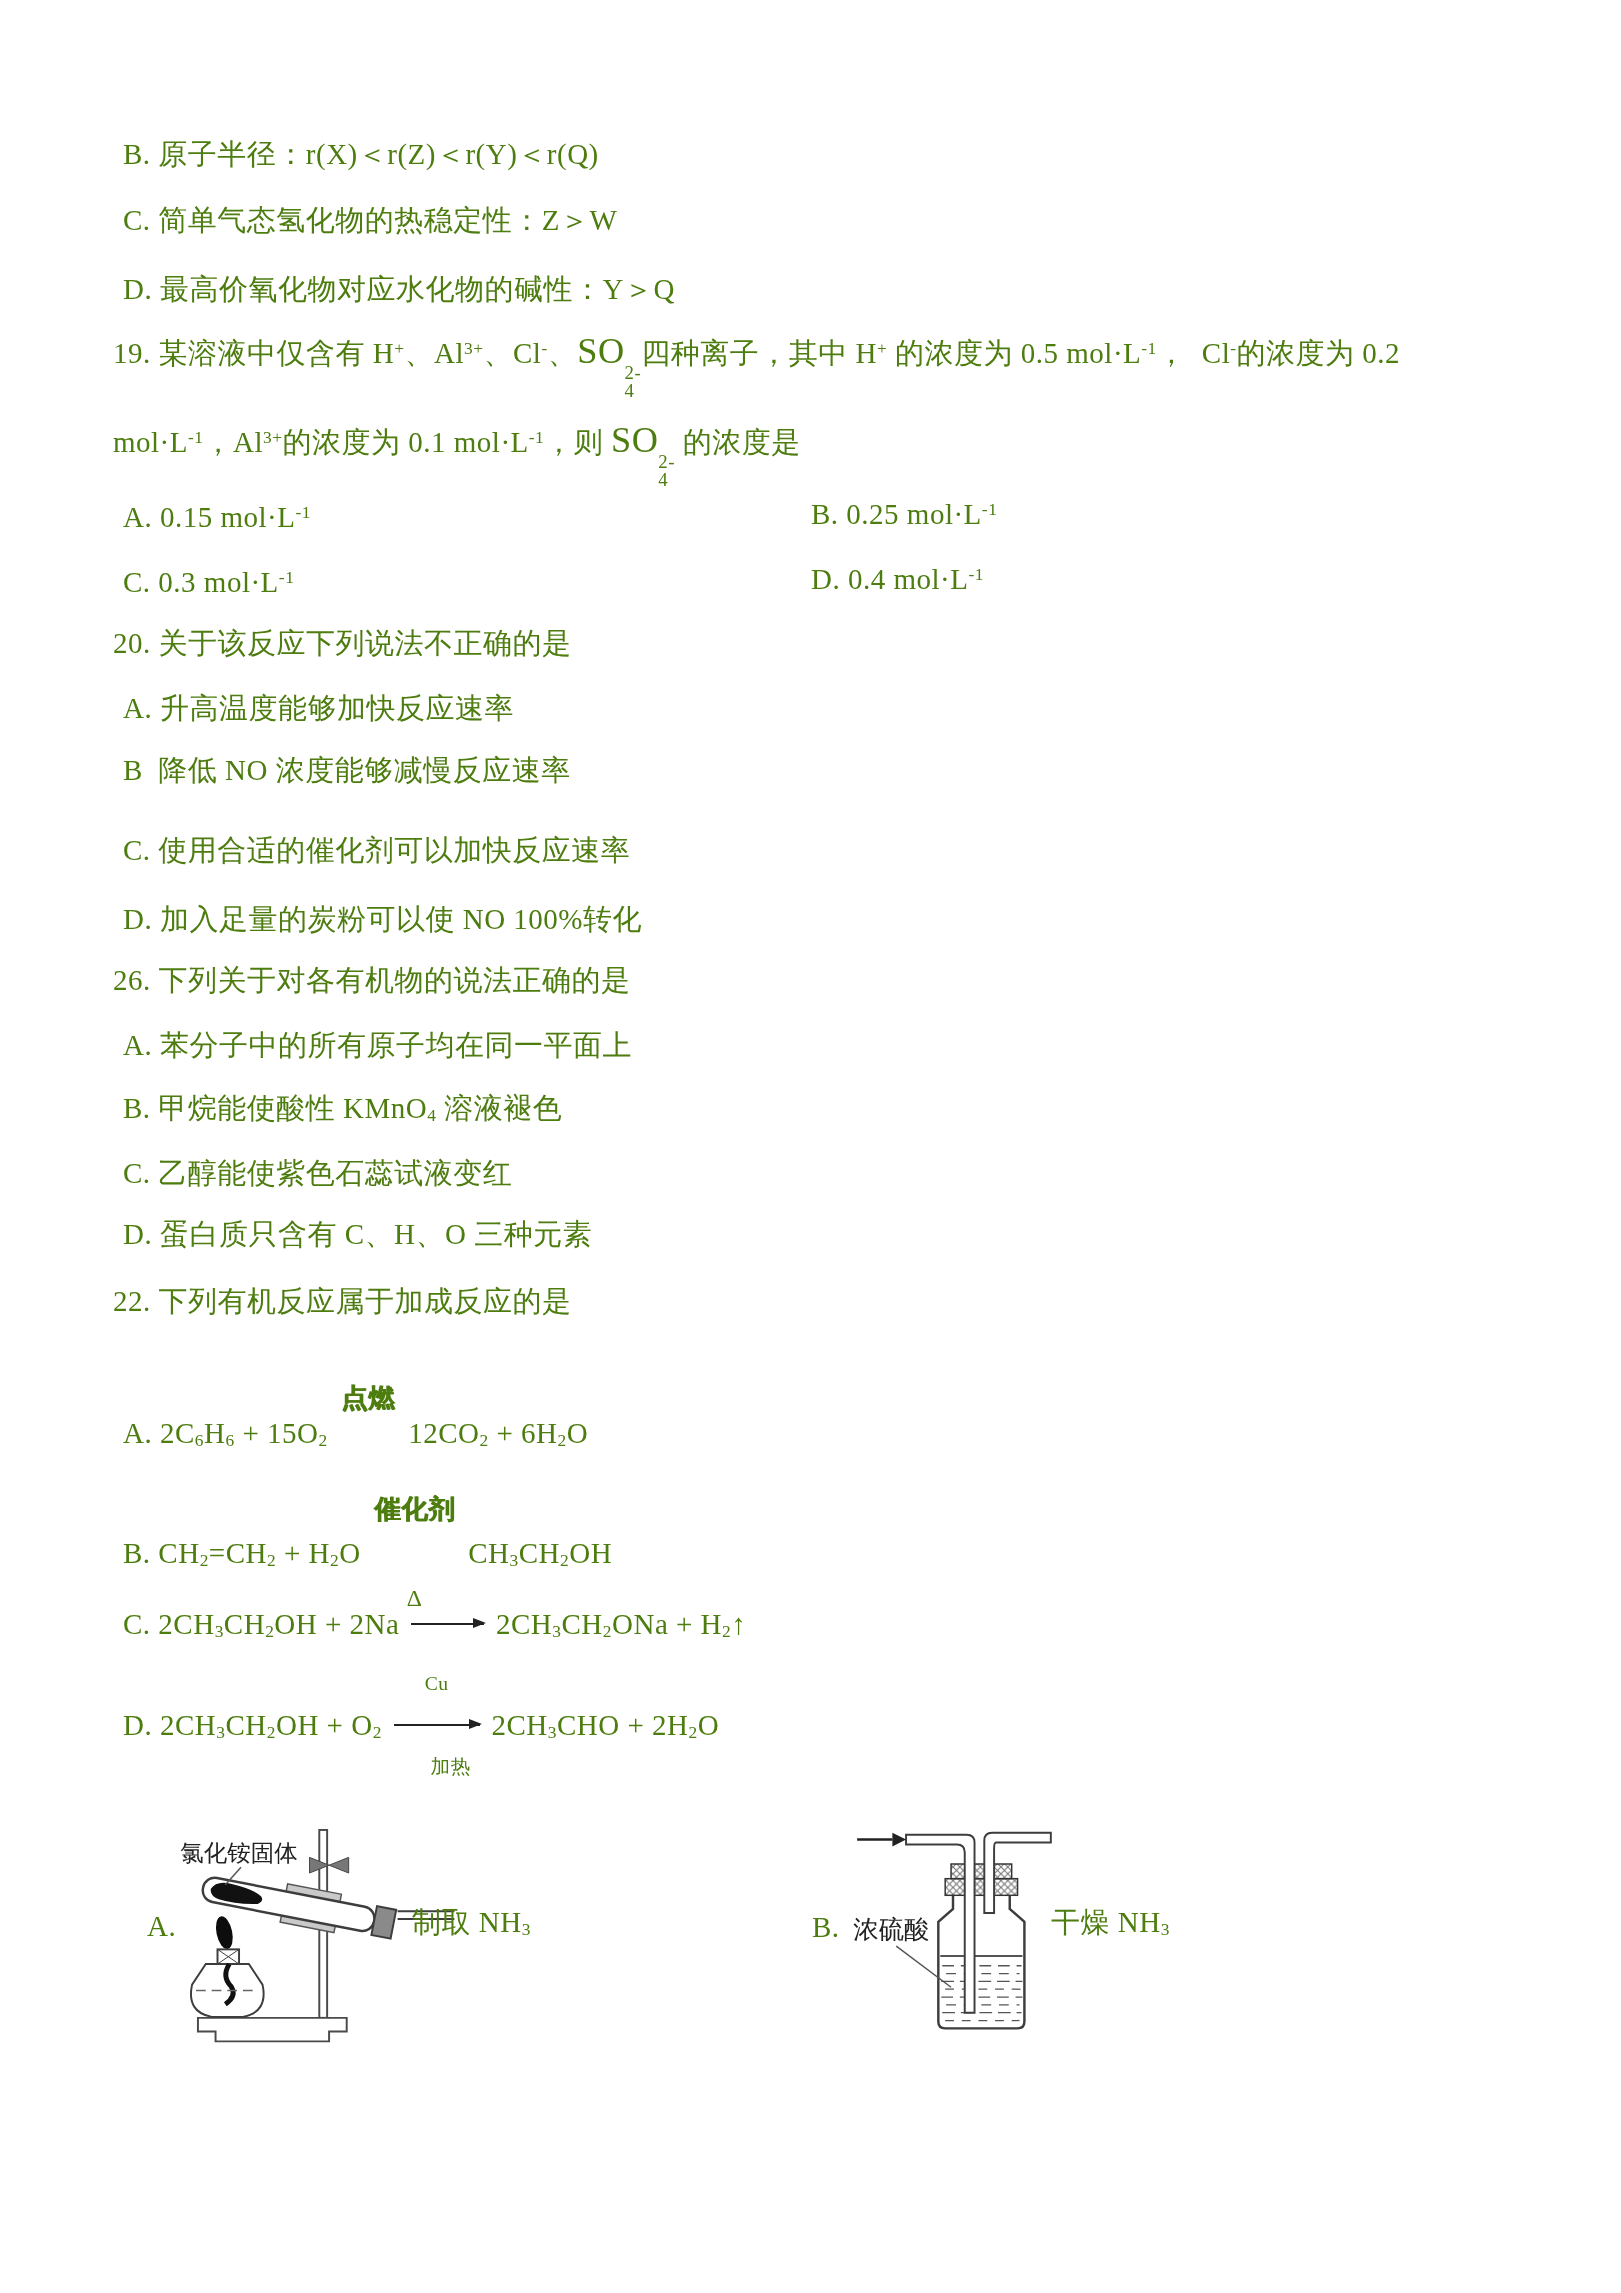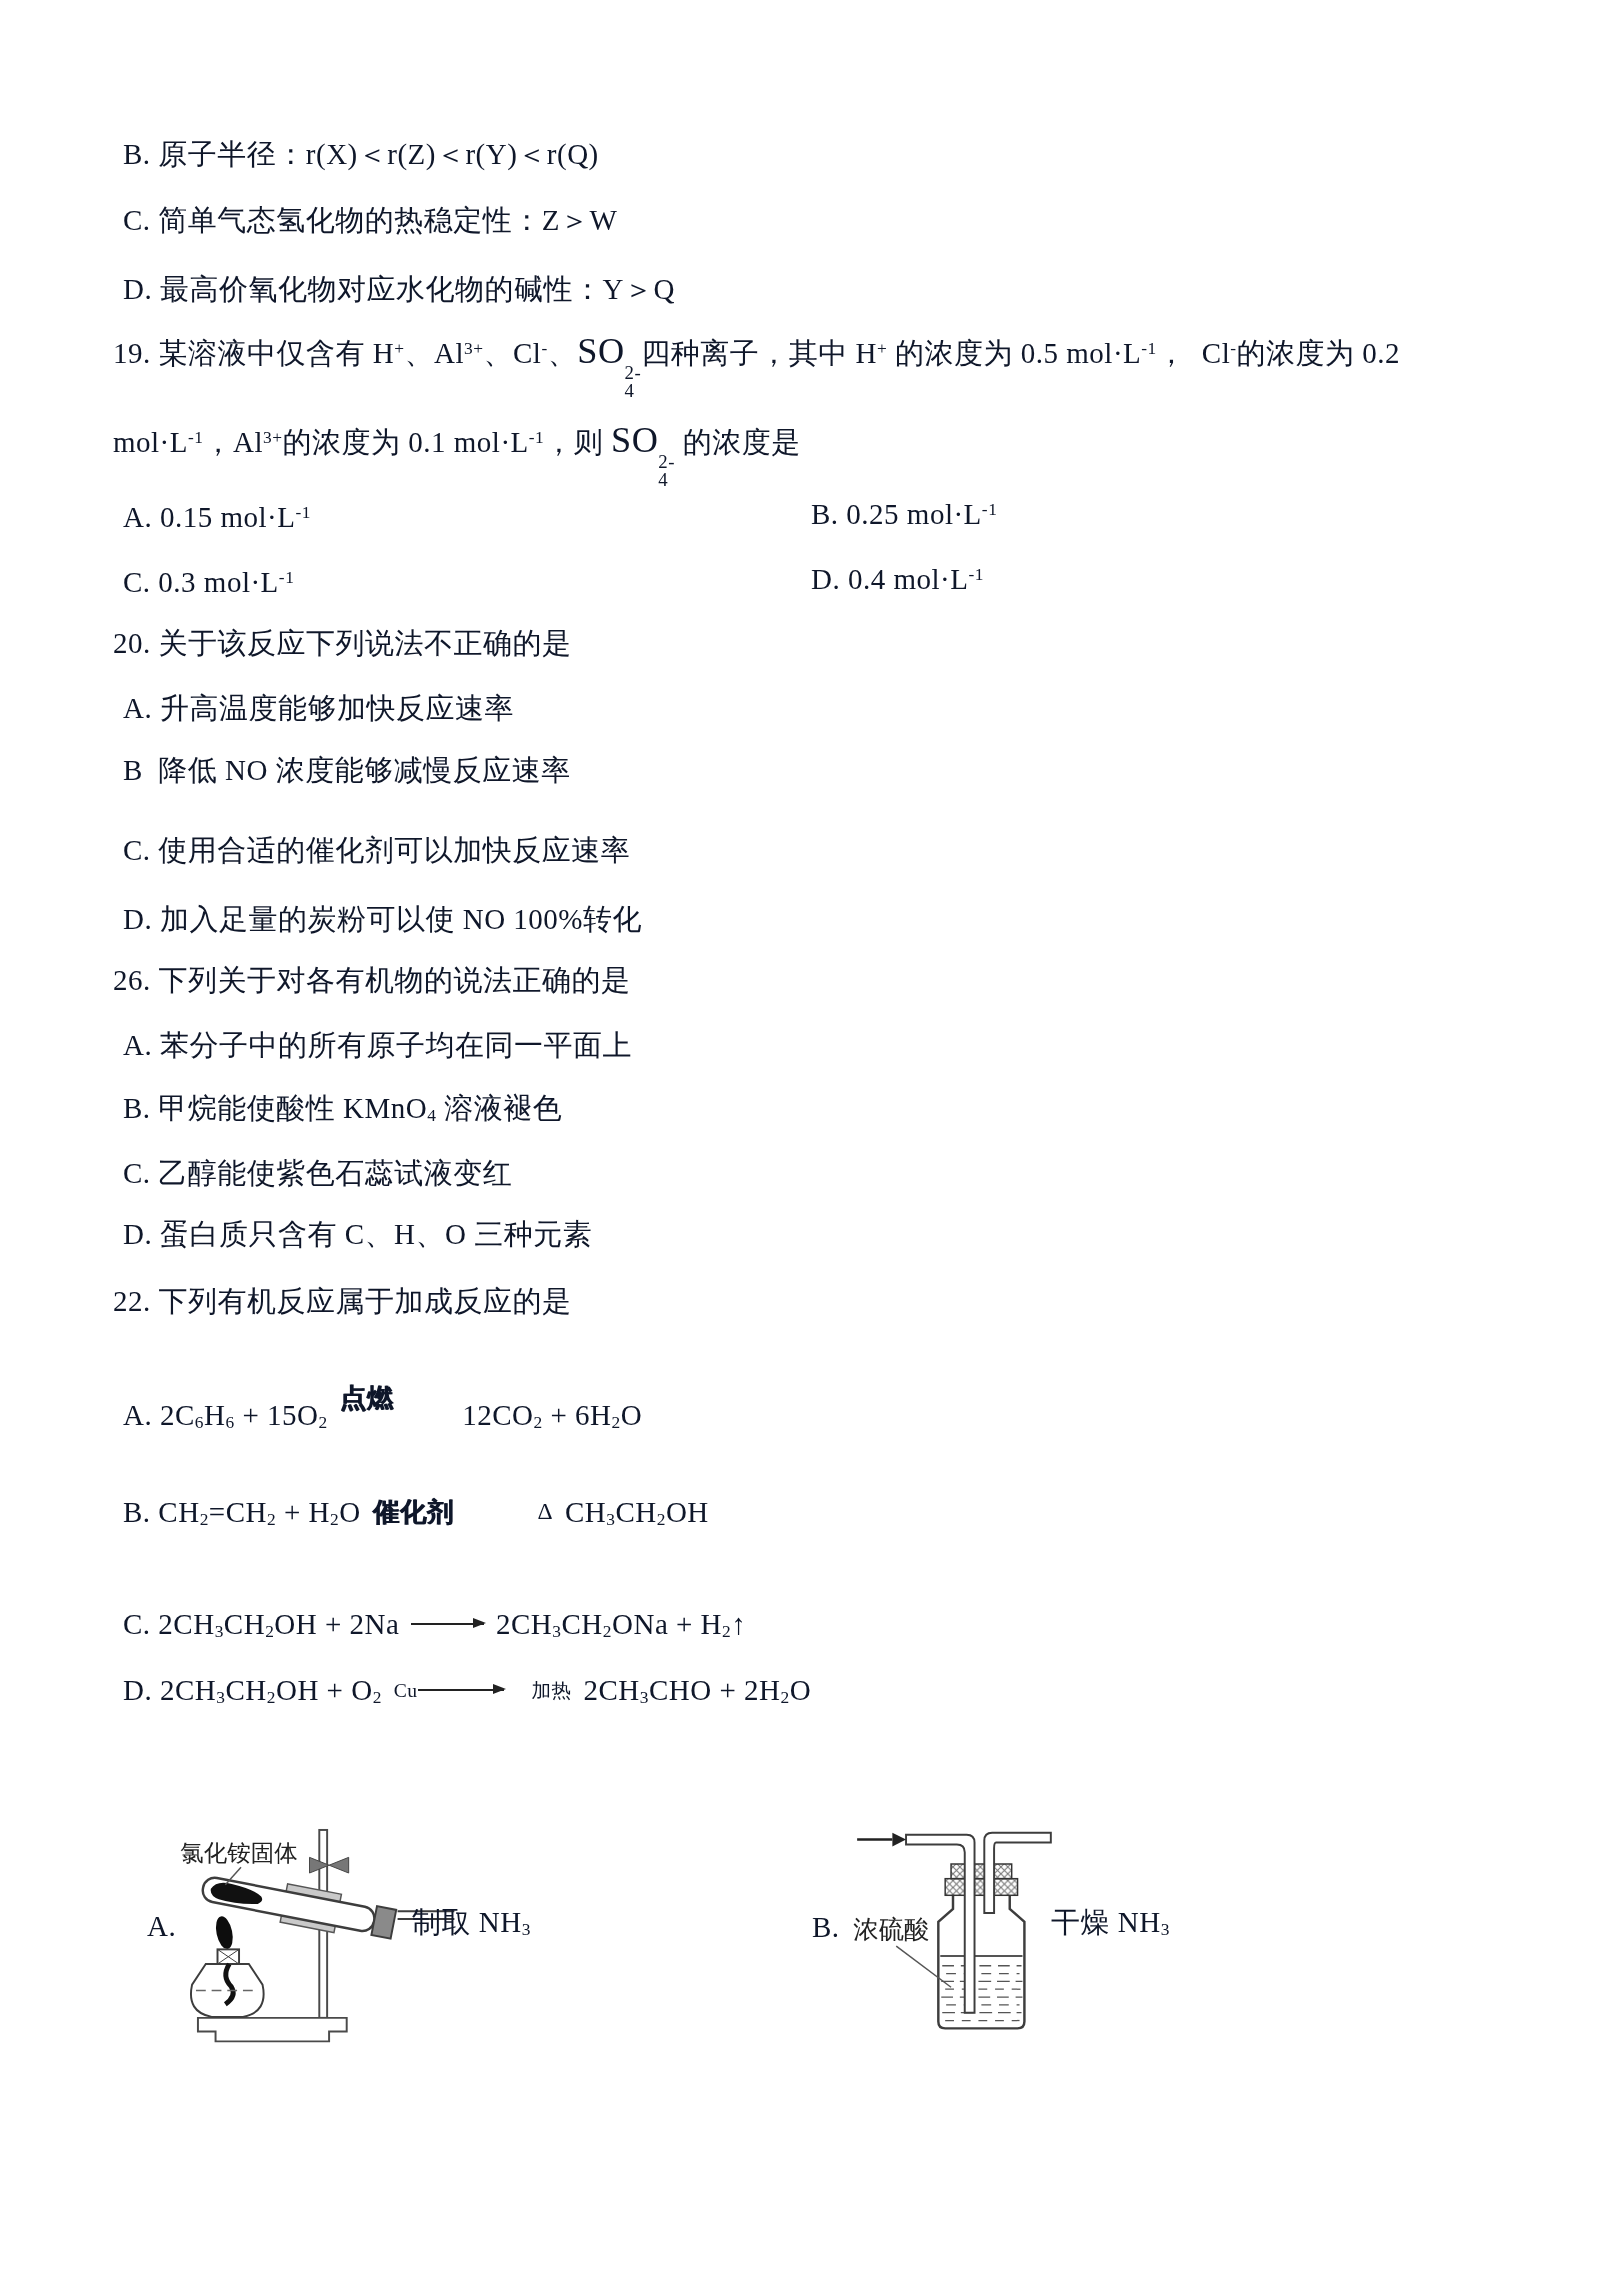--- a/index.html
+++ b/index.html
@@ -1,27 +1,27 @@
 <!DOCTYPE html>
 <html><head>
 <meta charset="utf-8">
 <style>
   * { margin:0; padding:0; box-sizing:border-box; }
   body { background:#ffffff; font-family:"Liberation Serif","DejaVu Serif",serif; }
-  .page { position:relative; width:1621px; height:2294px; background:#ffffff; color:#0f172a; overflow:hidden; }
+  .page { position:relative; width:1621px; height:2294px; background:#ffffff; color:#4d7c0f; overflow:hidden; }
   .line { position:absolute; left:123px; font-size:29px; white-space:nowrap; letter-spacing:0.5px; line-height:1.2; }
   .stem { left:113px; }
   .col2 { left:811px; }
   sup { font-size:0.6em; vertical-align:0.5em; line-height:0; }
   sub { font-size:0.6em; vertical-align:-0.2em; line-height:0; }
   .so4 { font-size:1.25em; }
   .stk { display:inline-flex; flex-direction:column; align-items:flex-start; line-height:0.95; vertical-align:-0.45em; }
   .stk .t, .stk .b { font-size:0.52em; }
   .eq { display:flex; align-items:center; gap:11.8px; }
-  .rxn { display:inline-flex; flex-direction:row; align-items:center; line-height:1.1; }
+  .rxn { display:inline-flex; flex-direction:column; align-items:center; line-height:1.1;gap:25px; }
   .rxn.raised { margin-bottom:33px; }
   .cond-top { font-size:26.5px; font-weight:bold; text-shadow:1px 0 0 currentColor; white-space:nowrap; }
   .cond-top.sm { font-size:19.6px; font-weight:normal; text-shadow:none; }
   .cond-bottom { font-size:23.5px; }
   .cond-bottom.sm { font-size:19.6px;margin-left:28px; }
   .shaft { position:relative; height:2px; background:#222; margin:4.9px 0; }
   .shaft::after { content:""; position:absolute; right:-2px; top:-5.9px; width:0; height:0;
                   border-left:13.7px solid #222; border-top:5.9px solid transparent; border-bottom:5.9px solid transparent; }
   .shaft.hidden { background:transparent; }
   .shaft.hidden::after { display:none; }

